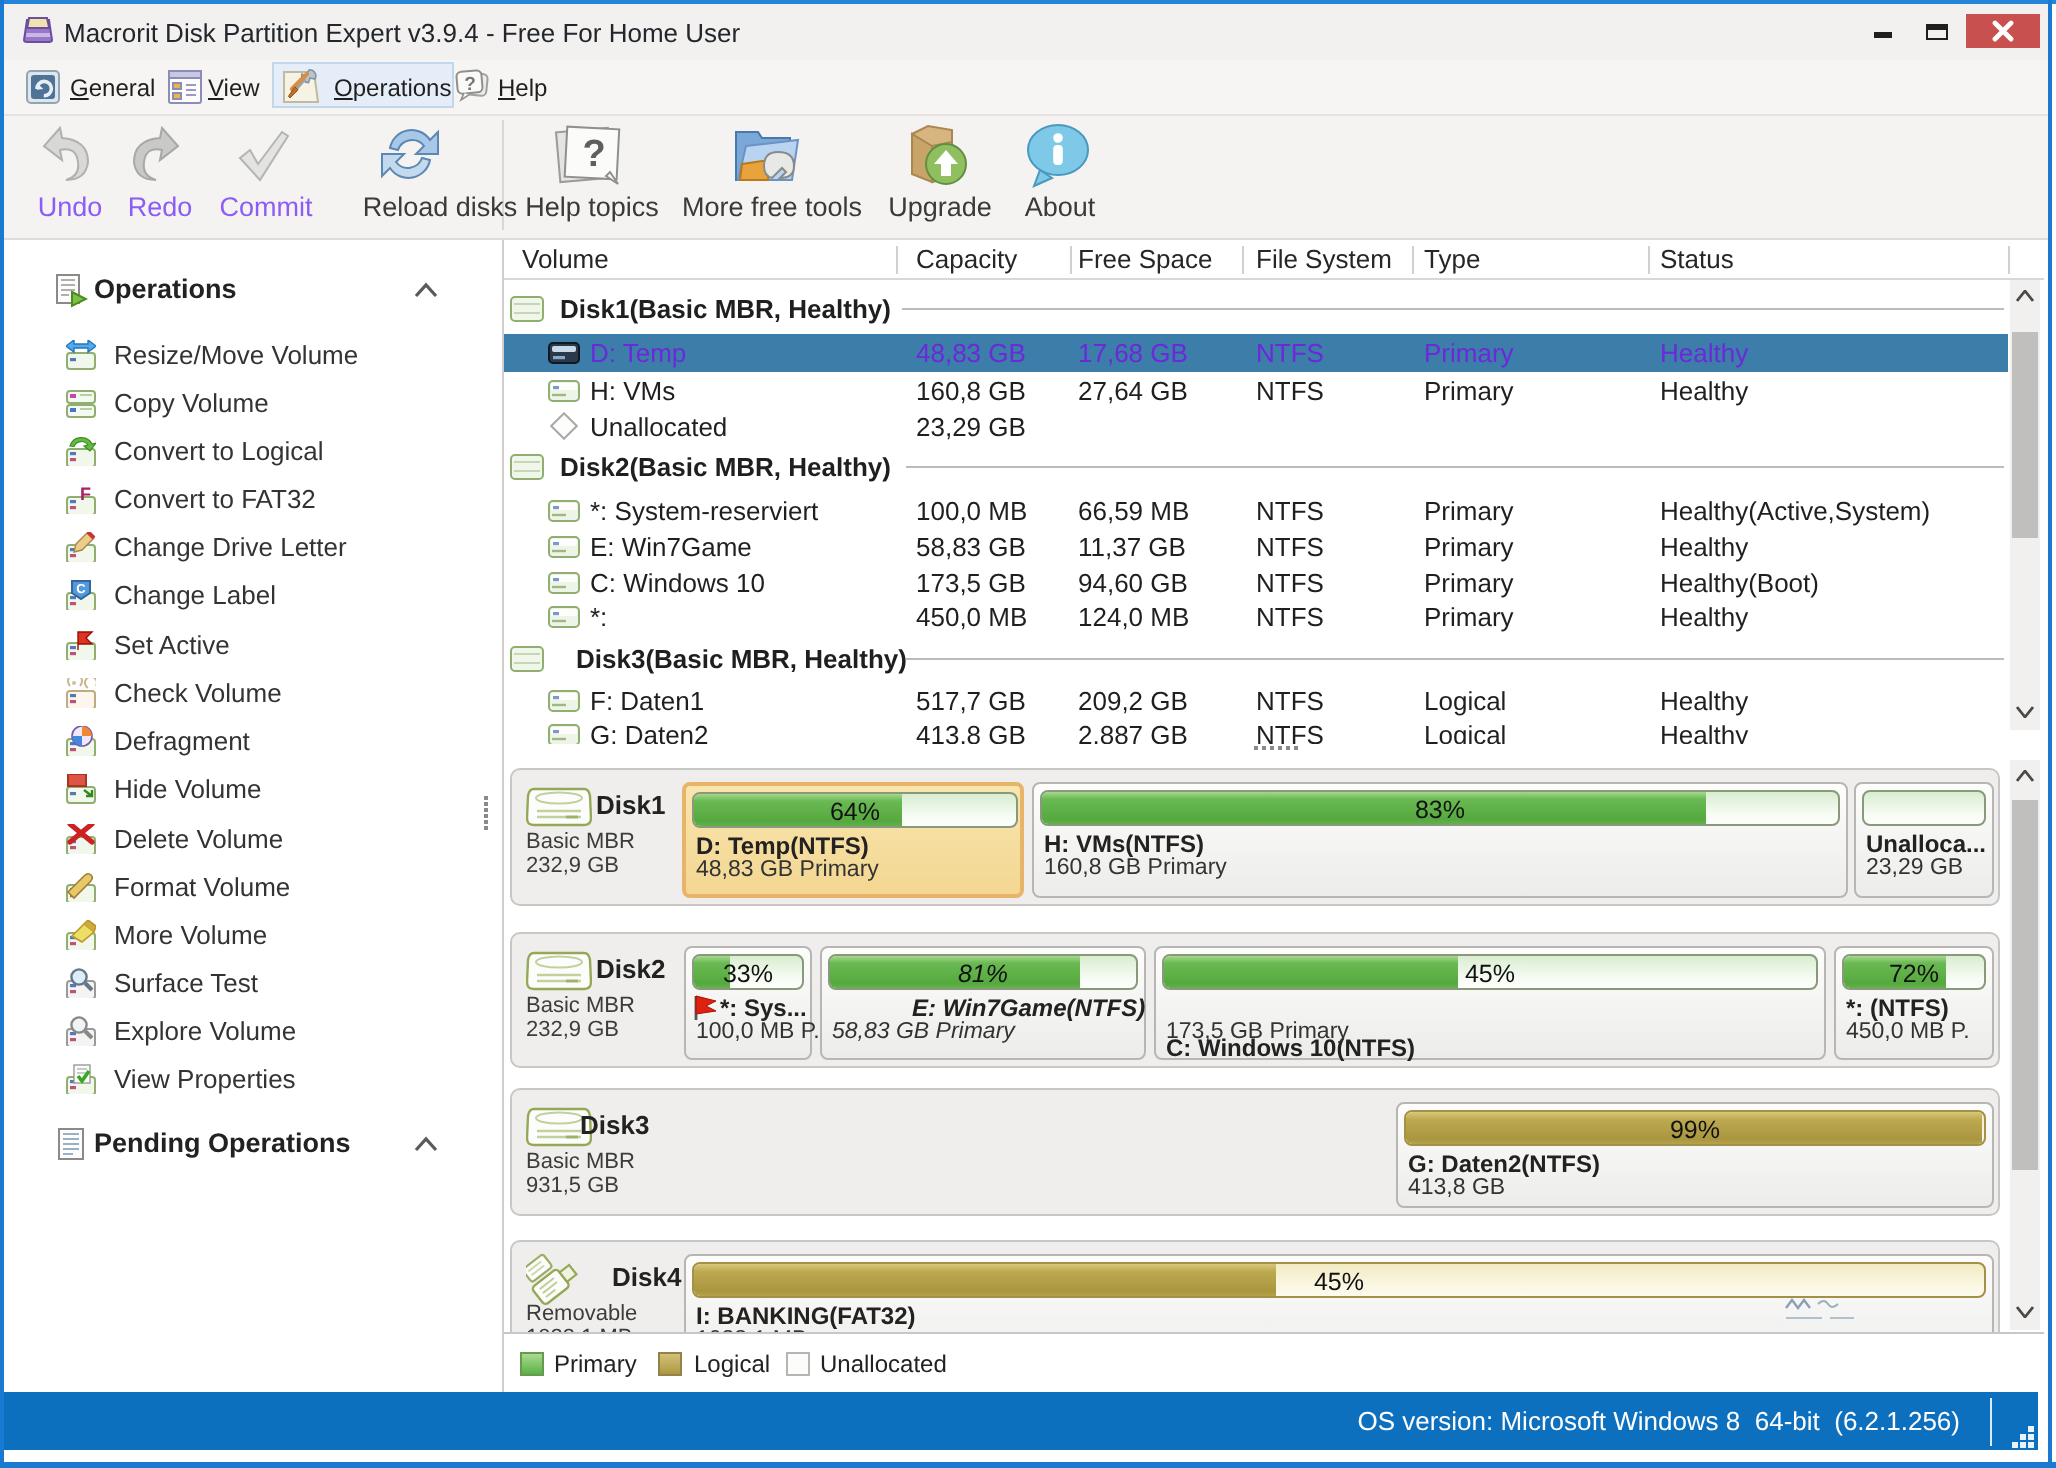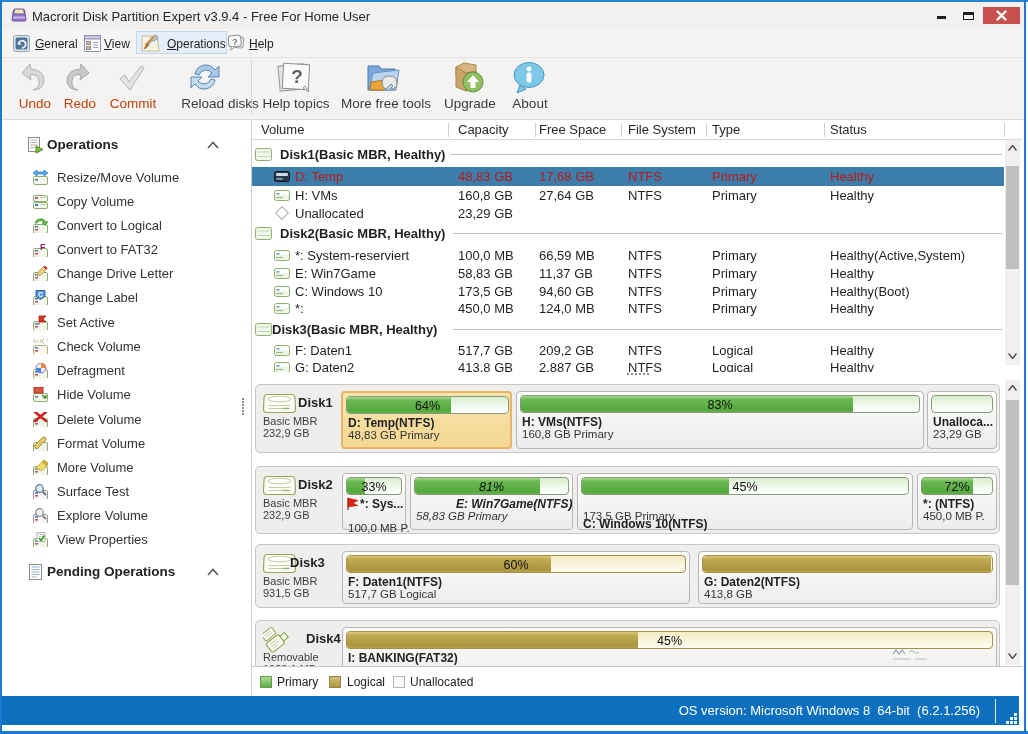--- a/index.html
+++ b/index.html
@@ -5,21 +5,21 @@
 html,body{margin:0;padding:0;}
 body{width:1028px;height:734px;position:relative;font-family:"Liberation Sans",sans-serif;background:#ffffff;overflow:hidden;}
 .abs{position:absolute;}
 #titlebar{left:2px;top:2px;width:1024px;height:28px;background:#f2f1ef;}
 #title{left:32px;top:9px;font-size:13px;color:#23262b;}
 #menubar{left:2px;top:30px;width:1024px;height:27px;background:#f6f5f3;border-bottom:1px solid #e4e3e1;}
 .mtext{top:7px;font-size:12px;color:#1f1f1f;}
 #ophl{left:134px;top:1px;width:91px;height:23px;background:#e5eef8;border:1px solid #c3d7eb;box-sizing:border-box;}
 #toolbar{left:2px;top:58px;width:1024px;height:61px;background:#f4f3f1;border-bottom:1px solid #dddcda;}
 .tlabel{top:38px;font-size:13.5px;color:#3a3a3a;text-align:center;}
-.tdis{color:#c2410c;}
+.tdis{color:#8b5cf6;}
 .shead{font-size:13.5px;font-weight:bold;color:#222;}
 .sitem{position:absolute;left:57px;font-size:13px;color:#333;white-space:nowrap;}
 .sicon{position:absolute;left:33px;}
 #table{left:252px;top:120px;width:770px;height:252px;background:#fff;overflow:hidden;}
 .hsep{top:3px;width:1px;height:14px;background:#d0d0ce;position:absolute;}
 .htext{top:2px;font-size:13px;color:#262626;position:absolute;}
 #thead{left:0;top:0;width:770px;height:19px;border-bottom:1px solid #d8d8d8;position:absolute;}
 .trow{position:absolute;left:0;width:752px;height:18px;font-size:13px;color:#1f1f1f;}
 .trow span{position:absolute;top:2px;white-space:nowrap;}
 .grow span{font-weight:bold;}
@@ -307,21 +307,21 @@
   </div>
 <div style="position:absolute;left:0px;top:47px;width:752px;height:19px;background:#3c7da9;"></div>
 <div class="trow grow" style="top:25px;">
       <svg style="position:absolute;left:3px;top:3px;" width="17" height="13" viewBox="0 0 17 13">
 <rect x="0.5" y="0.5" width="16" height="12" rx="2" fill="#f0f6ea" stroke="#8fae6f"></rect>
 <path d="M2 4 h13 M2 8.5 h13" stroke="#c4d6b2" stroke-width="1"></path>
       </svg>
       <span style="left:28px;">Disk1(Basic MBR, Healthy)</span>
       <div class="gline" style="left:199px;width:551px;"></div>
     </div>
-<div class="trow" style="top:47px;color:#b91c1c;">
+<div class="trow" style="top:47px;color:#6d28d9;">
       <svg style="position:absolute;left:22px;top:3px;" width="16" height="12" viewBox="0 0 16 12">
 <rect x="0.5" y="1.5" width="15" height="10" rx="2" fill="#2a3a4a" stroke="#101820"></rect>
 <rect x="2" y="3" width="12" height="3" rx="1" fill="#c8d8e8"></rect>
 <rect x="2.5" y="8" width="6" height="1.6" fill="#88a8c8"></rect>
       </svg>
       <span style="left:43px;">D: Temp</span>
       <span class="c2">48,83 GB</span>
       <span class="c3">17,68 GB</span>
       <span class="c4">NTFS</span>
       <span class="c5">Primary</span>
@@ -414,21 +414,21 @@
       <span class="c3">124,0 MB</span>
       <span class="c4">NTFS</span>
       <span class="c5">Primary</span>
       <span class="c6">Healthy</span>
     </div>
 <div class="trow grow" style="top:200px;">
       <svg style="position:absolute;left:3px;top:3px;" width="17" height="13" viewBox="0 0 17 13">
 <rect x="0.5" y="0.5" width="16" height="12" rx="2" fill="#f0f6ea" stroke="#8fae6f"></rect>
 <path d="M2 4 h13 M2 8.5 h13" stroke="#c4d6b2" stroke-width="1"></path>
       </svg>
-      <span style="left:20px;">Disk3(Basic MBR, Healthy)</span>
+      <span style="left:36px;">Disk3(Basic MBR, Healthy)</span>
       <div class="gline" style="left:201px;width:549px;"></div>
     </div>
 <div class="trow" style="top:221px;">
       <svg style="position:absolute;left:22px;top:3px;" width="16" height="12" viewBox="0 0 16 12">
 <rect x="0.5" y="1.5" width="15" height="10" rx="2" fill="#eef5e8" stroke="#8fae6f"></rect>
 <rect x="1.5" y="2.5" width="13" height="3.5" rx="1" fill="#fdfefc"></rect>
 <path d="M2 8.5 h7" stroke="#9db983" stroke-width="1.2"></path>
 <rect x="2.5" y="4" width="3" height="1.6" fill="#7a9ac8"></rect>
       </svg>
       <span style="left:43px;">F: Daten1</span>
@@ -515,21 +515,21 @@
       <div class="blk" style="left:86px;top:6px;width:64px;height:57px;">
         <div class="bar" style="left:3px;top:3px;width:56px;">
           <div class="fill" style="width:18px;"></div>
           <div class="pct">33%</div>
         </div>
         <svg style="position:absolute;left:3px;top:23px;" width="14" height="14" viewBox="0 0 14 14">
           <path d="M2 13 L2 1" stroke="#555" stroke-width="1.4"></path>
           <path d="M2 1 L12 3.5 L7 6 L12 8.5 L2 10 Z" fill="#dd2211" stroke="#aa1100" stroke-width="0.5"></path>
         </svg>
         <div class="bname" style="left:17px;top:23px;">*: Sys...</div>
-        <div class="bsize" style="top:36px;margin-top:12px;">100,0 MB P.</div>
+        <div class="bsize" style="top:36px;">100,0 MB P.</div>
       </div>
       <div class="blk" style="left:154px;top:6px;width:163px;height:57px;font-style:italic;">
         <div class="bar" style="left:3px;top:3px;width:155px;">
           <div class="fill" style="width:125px;"></div>
           <div class="pct">81%</div>
         </div>
         <div class="bname" style="left:5px;top:23px;padding-left:40px;">E: Win7Game(NTFS)</div>
         <div class="bsize" style="top:36px;">58,83 GB Primary</div>
       </div>
       <div class="blk" style="left:321px;top:6px;width:336px;height:57px;">
@@ -552,31 +552,24 @@
 <div class="dcont" style="top:165px;height:64px;">
       <svg style="position:absolute;left:7px;top:8px;" width="33" height="21" viewBox="0 0 33 21">
 <path d="M4 1.5 L29 1.5 Q31.5 1.5 32 5 L32.5 16 Q32.5 19.5 29 19.5 L4 19.5 Q0.5 19.5 0.5 16 L1 5 Q1.5 1.5 4 1.5 Z" fill="#fcfdfb" stroke="#93a958" stroke-width="1.2"></path>
 <ellipse cx="16.5" cy="6" rx="11.5" ry="2.8" fill="none" stroke="#c2d09e" stroke-width="1"></ellipse>
 <path d="M5.5 12.5 h22 M5.5 15.5 h22" stroke="#c2d09e" stroke-width="1.2"></path>
 <path d="M20 15.5 h6" stroke="#9ab46e" stroke-width="1.4"></path>
 </svg>
       <div class="dname" style="left:34px;top:10px;">Disk3</div>
       <div class="dsub" style="top:30px;">Basic MBR</div>
       <div class="dsub" style="top:42px;">931,5 GB</div>
-      <div class="blk" style="left:86px;top:6px;width:348px;height:53px;">
-        <div class="bar obar" style="left:3px;top:3px;width:340px;">
-          <div class="fill ofill" style="width:204px;"></div>
-          <div class="pct">60%</div>
-        </div>
-        <div class="bname" style="left:5px;top:23px;">F: Daten1(NTFS)</div>
-        <div class="bsize" style="top:36px;">517,7 GB Logical</div>
-      </div>
       <div class="blk" style="left:442px;top:6px;width:299px;height:53px;">
         <div class="bar obar" style="left:3px;top:3px;width:291px;">
           <div class="fill ofill" style="width:288px;"></div>
+          <div class="pct">99%</div>
         </div>
         <div class="bname" style="left:5px;top:23px;">G: Daten2(NTFS)</div>
         <div class="bsize" style="top:36px;">413,8 GB</div>
       </div>
     </div>
 <div class="dcont" style="top:241px;height:68px;">
       <svg style="position:absolute;left:7px;top:4px;" width="36" height="30" viewBox="0 0 36 30">
 <g transform="rotate(-38 16 15)">
 <rect x="3" y="10" width="16" height="11" rx="2" fill="#fcfdfb" stroke="#93a958" stroke-width="1.2"></rect>
 <rect x="19" y="12.5" width="6" height="6" fill="#eef3e2" stroke="#93a958" stroke-width="1.1"></rect>

